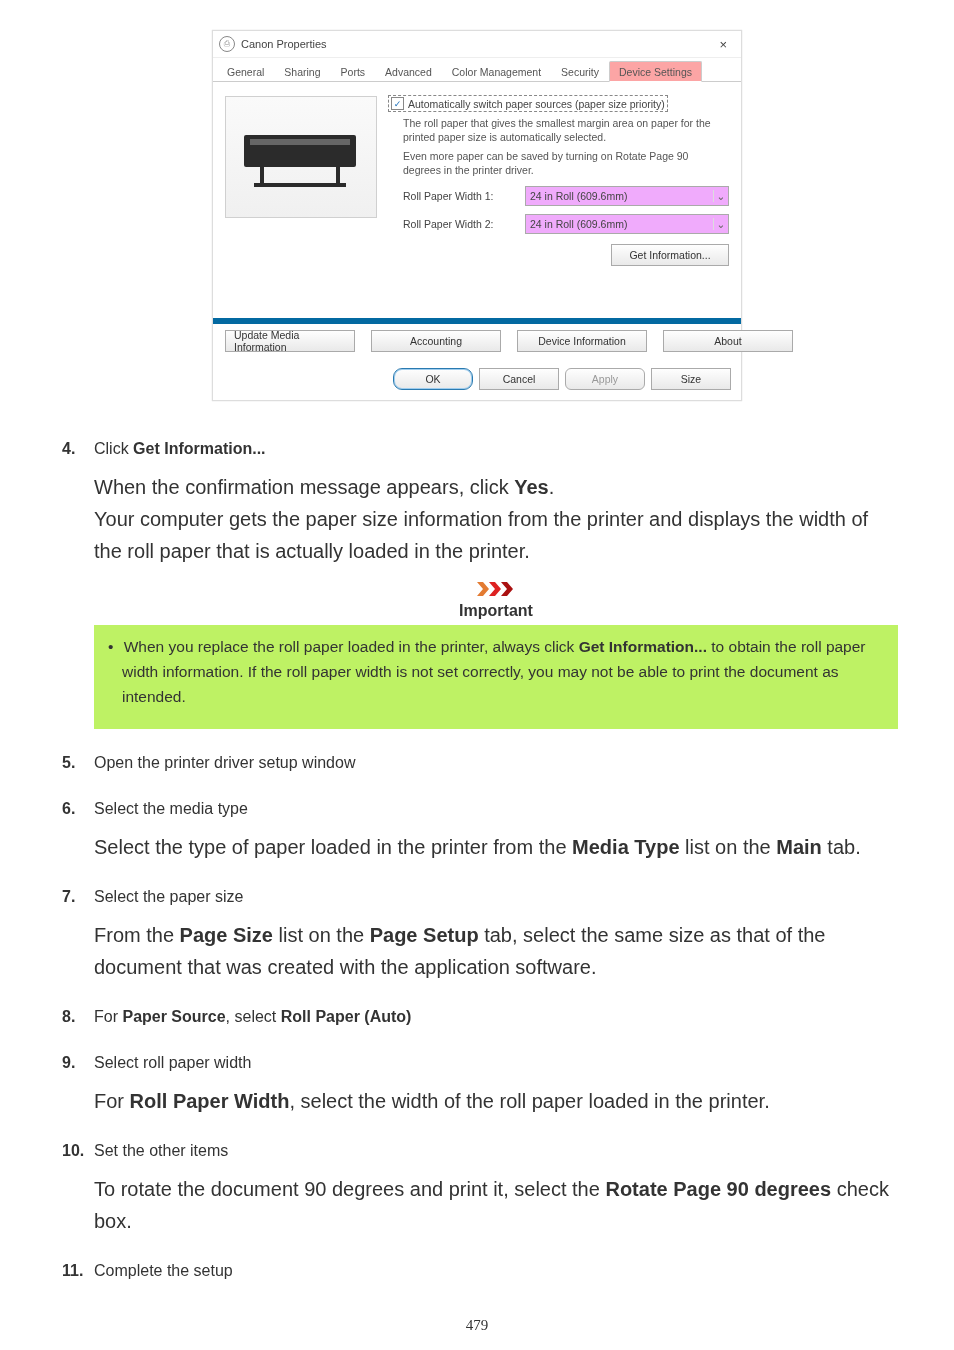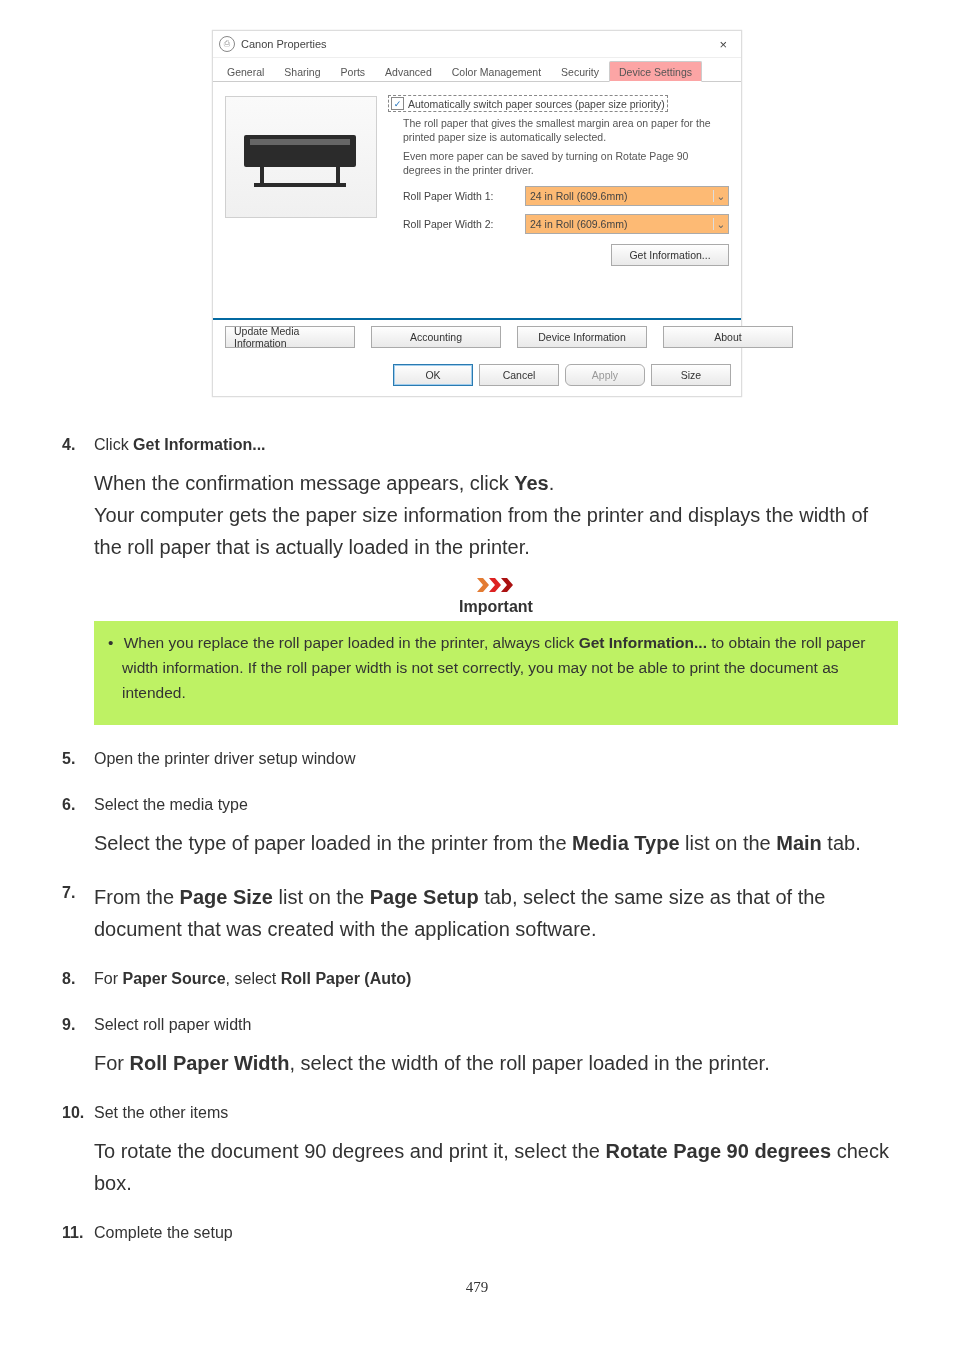--- a/index.html
+++ b/index.html
@@ -153,21 +153,21 @@
     margin-top: 8px;
     padding-left: 14px;
   }
   .field-row .label { width: 122px; }
   .combo {
     flex: 1;
     height: 18px;
     border: 1px solid #aaa;
     display: flex;
     align-items: center;
-    background: #fdba74;
+    background: #f0abfc;
     font-size: 10.5px;
   }
   .combo .val { flex: 1; padding: 0 4px; }
   .combo .arrow {
     width: 14px; text-align: center; color: #666; border-left: 1px solid #ddd;
   }
   .getinfo-row {
     display: flex;
     justify-content: flex-end;
     margin-top: 10px;
@@ -182,32 +182,32 @@
     display: inline-flex;
     align-items: center;
     justify-content: center;
     padding: 0 8px;
     color: #333;
   }
   .dlg-lower-btns {
     display: flex;
     gap: 16px;
     padding: 6px 12px 10px 12px;
-    border-top: 2px solid #0369a1;
+    border-top: 6px solid #0369a1;
     justify-content: space-between;
   }
   .dlg-lower-btns .win-btn { min-width: 112px; }
   .dlg-footer {
     display: flex;
     justify-content: flex-end;
     gap: 6px;
     padding: 6px 10px 10px 10px;
   }
   .dlg-footer .win-btn { min-width: 62px; }
-  .win-btn.default { border-color: #2a7ab0; box-shadow: inset 0 0 0 1px #9fcdee; }
+  .win-btn.default { border-color: #2a7ab0; box-shadow: inset 0 0 0 1px #9fcdee; border-radius: 9px; }
   .win-btn.disabled { color: #999; border-radius: 6px; }
 
   
   ol.steps {
     list-style: none;
     padding: 0;
     margin: 0;
     counter-reset: step 3;
   }
   ol.steps > li {
@@ -387,20 +387,21 @@
     </li>
 
     <li>
       <div class="step-title">Select the media type</div>
       <div class="step-body">
         <span>Select the type of paper loaded in the printer from the </span><span class="bold">Media Type</span><span> list on the </span><span class="bold">Main</span><span> tab.</span>
       </div>
     </li>
 
     <li>
+      <div class="step-title">Select the paper size</div>
       <div class="step-body">
         <span>From the </span><span class="bold">Page Size</span><span> list on the </span><span class="bold">Page Setup</span><span> tab, select the same size as that of the document that was created with the application software.</span>
       </div>
     </li>
 
     <li>
       <div class="step-title">
         <span>For </span><span class="bold">Paper Source</span><span>, select </span><span class="bold">Roll Paper (Auto)</span>
       </div>
     </li>

